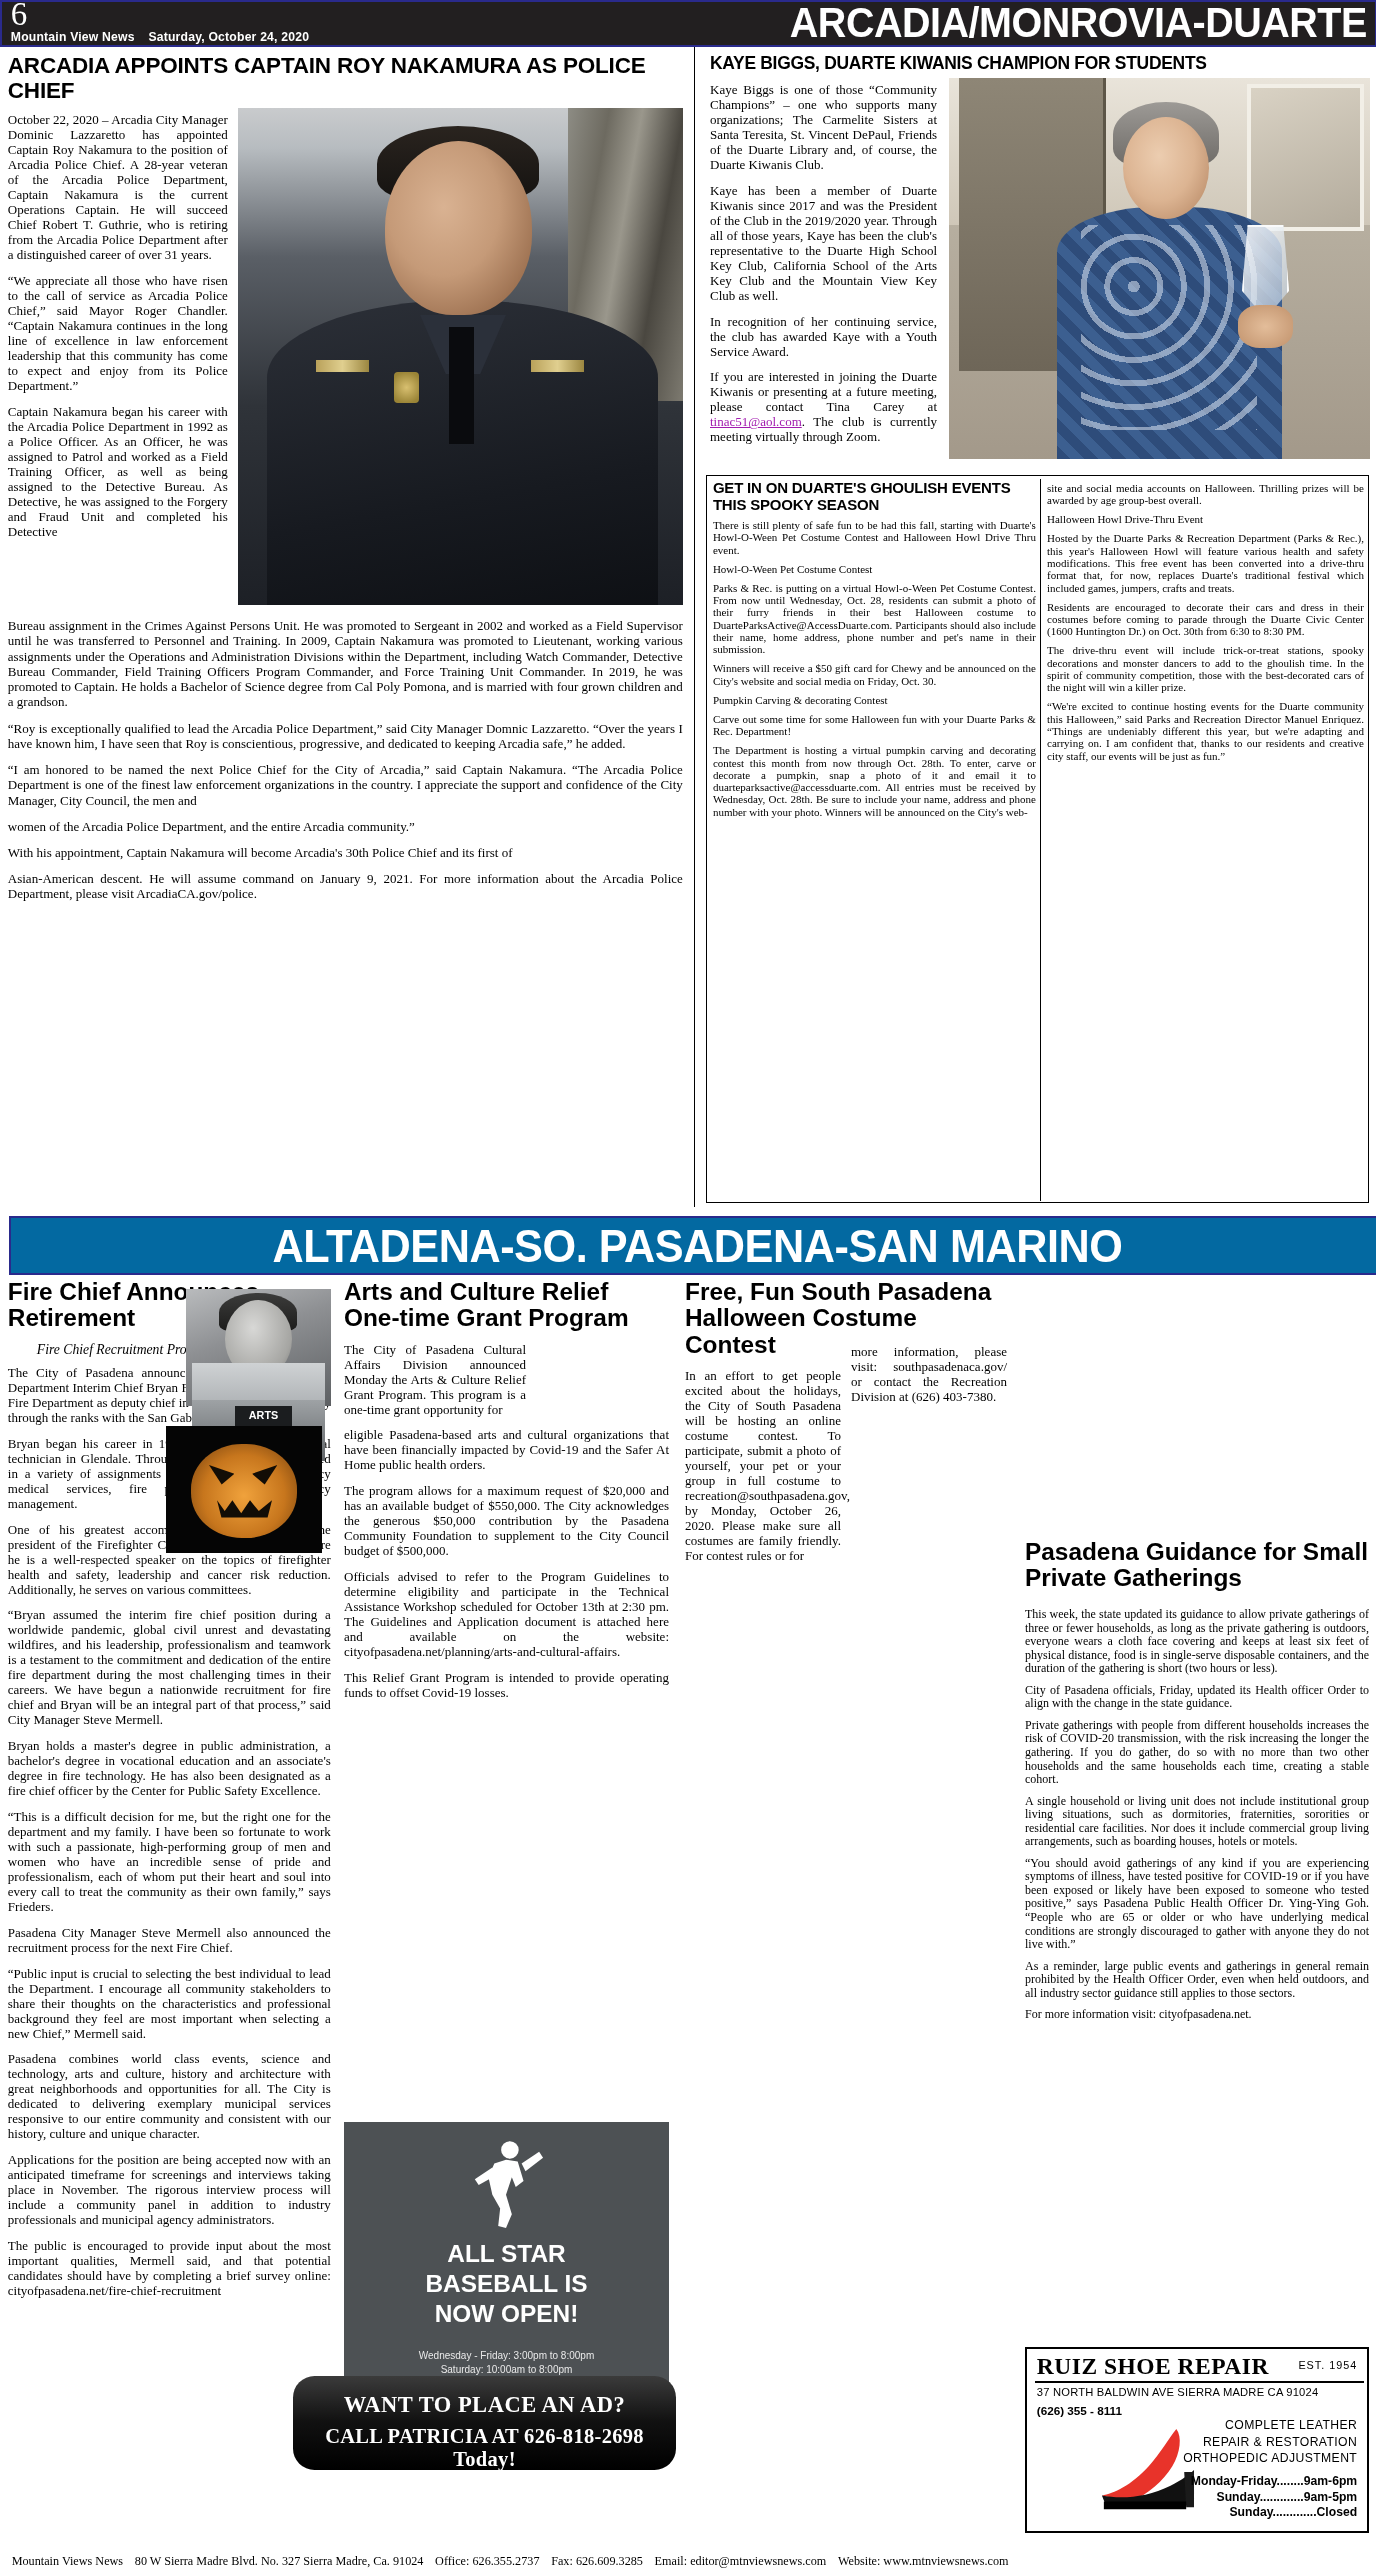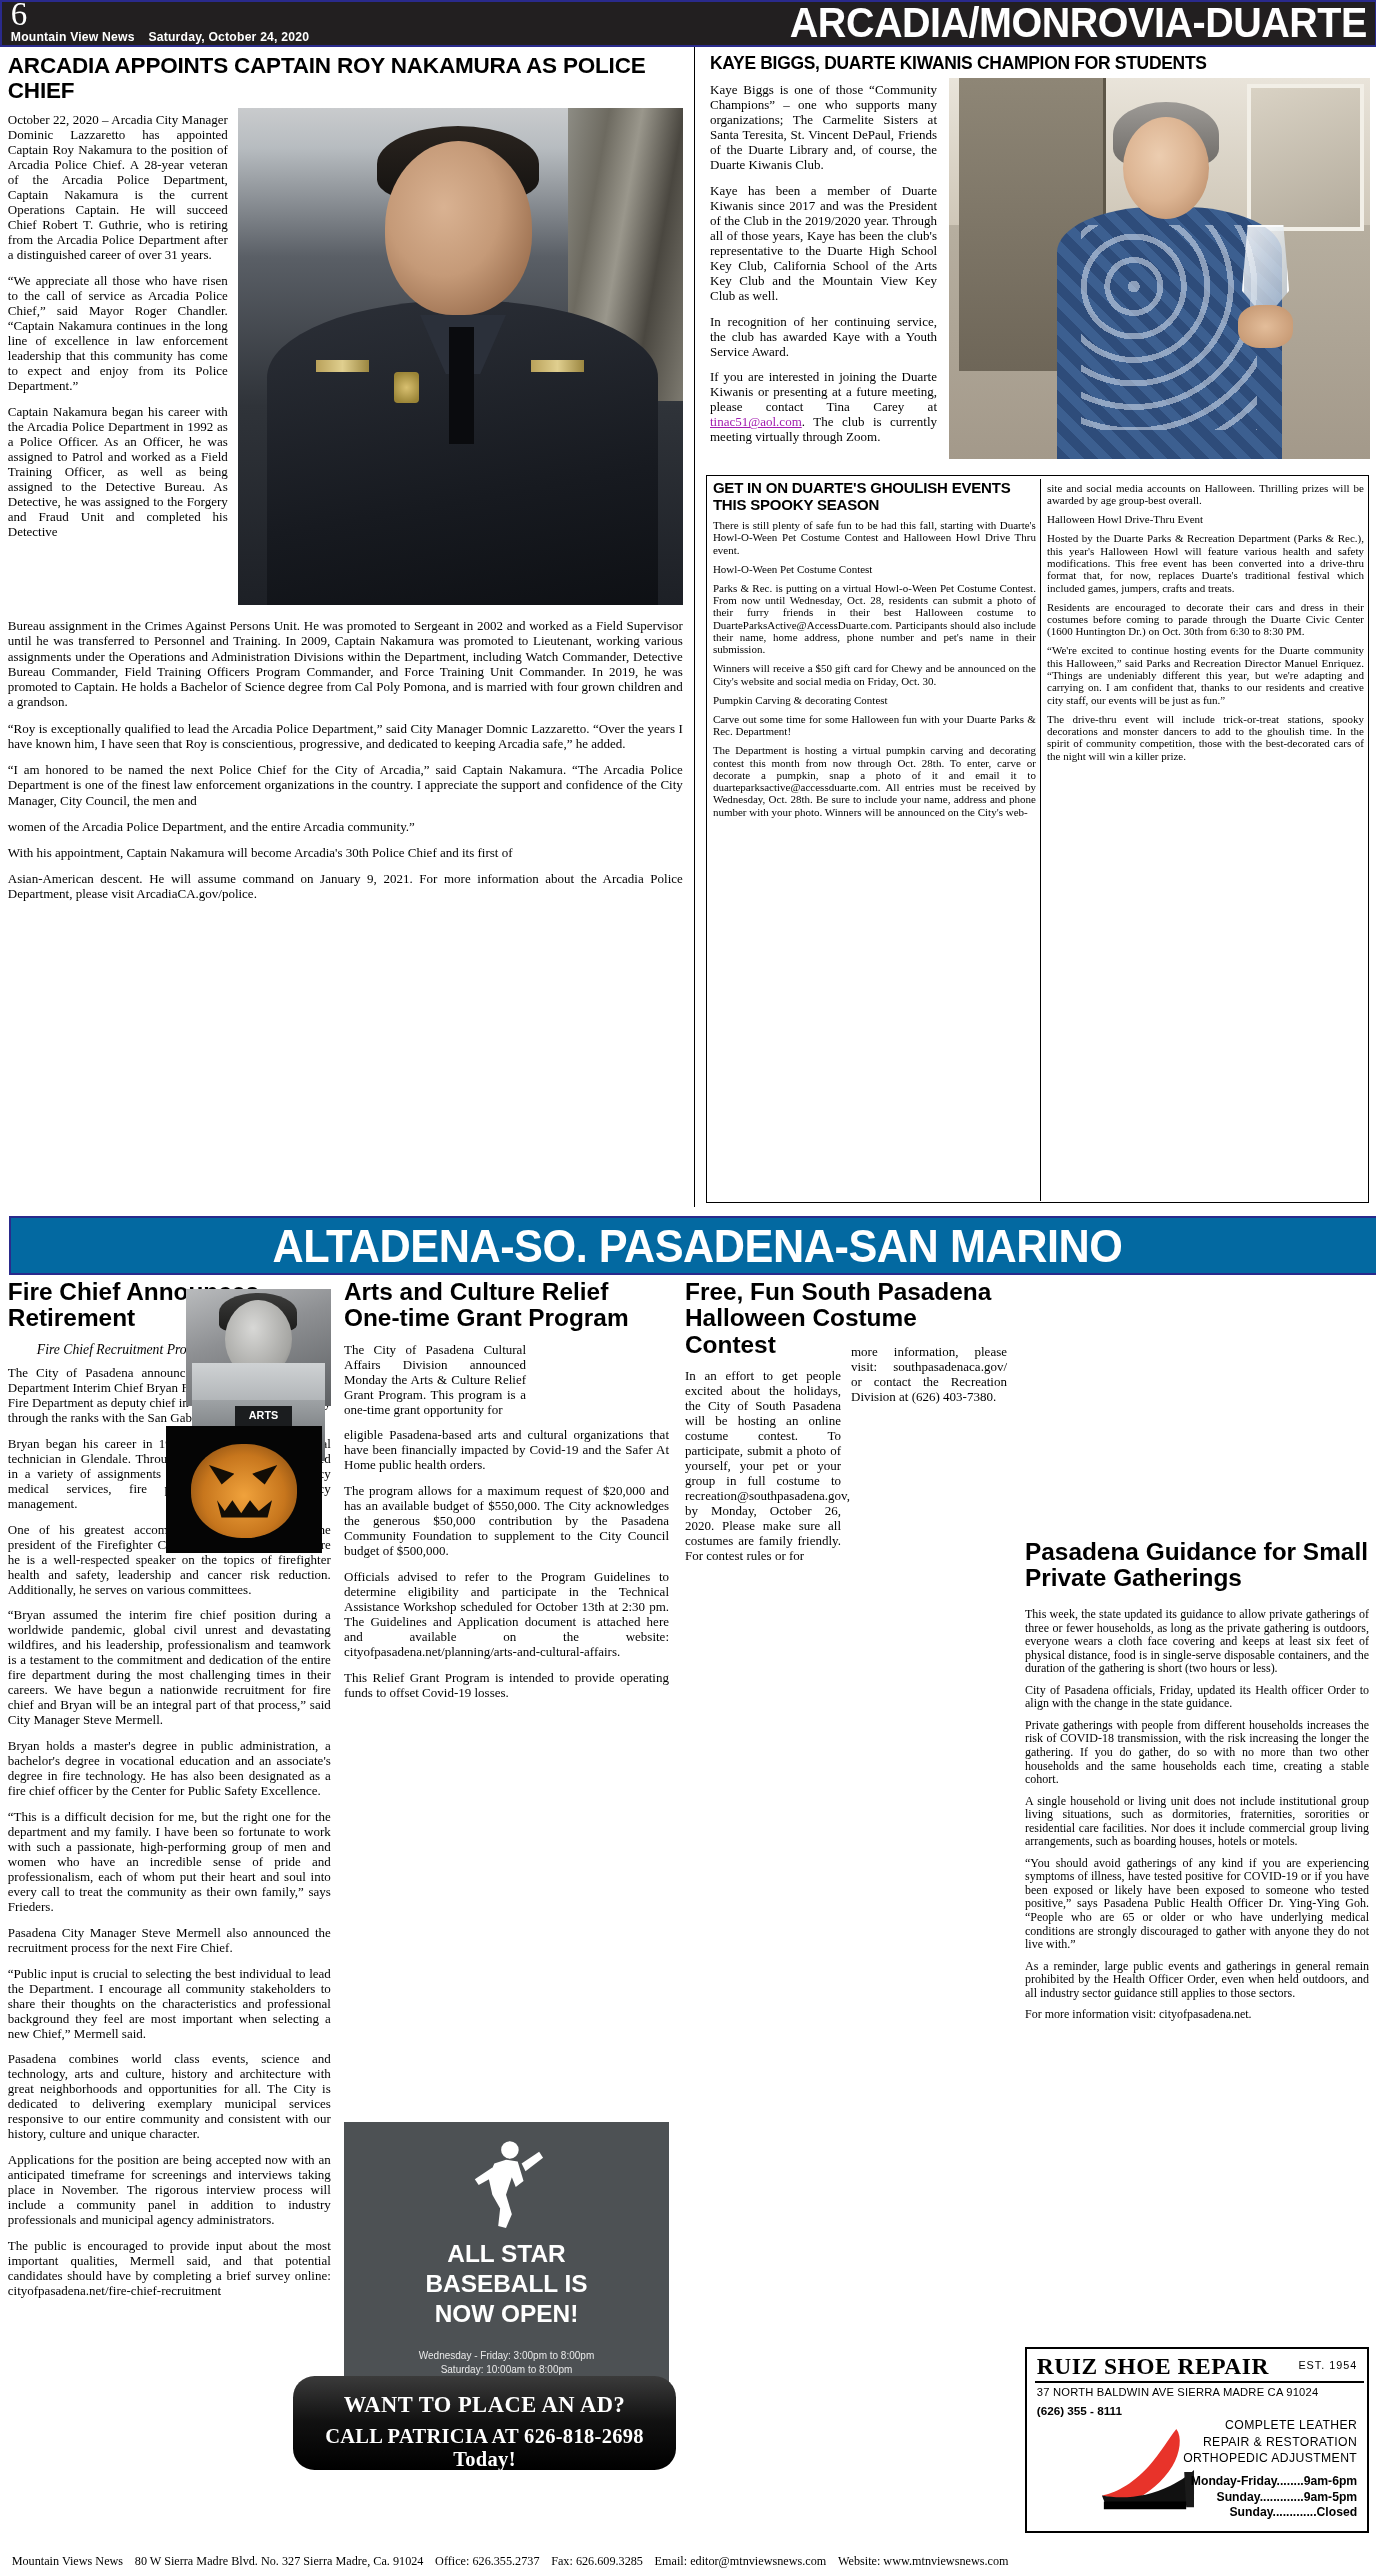--- a/index.html
+++ b/index.html
@@ -445,22 +445,22 @@
         <p>Winners will receive a $50 gift card for Chewy and be announced on the City's website and social media on Friday, Oct. 30.</p>
         <p>Pumpkin Carving &amp; decorating Contest</p>
         <p>Carve out some time for some Halloween fun with your Duarte Parks &amp; Rec. Department!</p>
         <p>The Department is hosting a virtual pumpkin carving and decorating contest this month from now through Oct. 28th. To enter, carve or decorate a pumpkin, snap a photo of it and email it to duarteparksactive@accessduarte.com. All entries must be received by Wednesday, Oct. 28th. Be sure to include your name, address and phone number with your photo. Winners will be announced on the City's web-</p>
       </div>
       <div class="gbox-col gcol2">
         <p>site and social media accounts on Halloween. Thrilling prizes will be awarded by age group-best overall.</p>
         <p>Halloween Howl Drive-Thru Event</p>
         <p>Hosted by the Duarte Parks &amp; Recreation Department (Parks &amp; Rec.), this year's Halloween Howl will feature various health and safety modifications. This free event has been converted into a drive-thru format that, for now, replaces Duarte's traditional festival which included games, jumpers, crafts and treats.</p>
         <p>Residents are encouraged to decorate their cars and dress in their costumes before coming to parade through the Duarte Civic Center (1600 Huntington Dr.) on Oct. 30th from 6:30 to 8:30 PM.</p>
+        <p>The drive-thru event will include trick-or-treat stations, spooky decorations and monster dancers to add to the ghoulish time. In the spirit of community competition, those with the best-decorated cars of the night will win a killer prize.</p>
         <p>“We're excited to continue hosting events for the Duarte community this Halloween,” said Parks and Recreation Director Manuel Enriquez. “Things are undeniably different this year, but we're adapting and carrying on. I am confident that, thanks to our residents and creative city staff, our events will be just as fun.”</p>
-        <p>The drive-thru event will include trick-or-treat stations, spooky decorations and monster dancers to add to the ghoulish time. In the spirit of community competition, those with the best-decorated cars of the night will win a killer prize.</p>
       </div>
     </div>
   </div>
 
   <div class="banner2">
     <div class="t">ALTADENA-SO. PASADENA-SAN MARINO</div>
   </div>
 
   <div class="sec3">
 
@@ -548,21 +548,21 @@
     </div>
 
     <div class="cC" style="top:260px;left:1025px;width:344px;">
       <div class="title">Pasadena Guidance for Small Private Gatherings</div>
     </div>
 
     <div class="cD" style="top:329px;">
       <div class="bd">
         <p>This week, the state updated its guidance to allow private gatherings of three or fewer households, as long as the private gathering is outdoors, everyone wears a cloth face covering and keeps at least six feet of physical distance, food is in single-serve disposable containers, and the duration of the gathering is short (two hours or less).</p>
         <p>City of Pasadena officials, Friday, updated its Health officer Order to align with the change in the state guidance.</p>
-        <p>Private gatherings with people from different households increases the risk of COVID-18 transmission, with the risk increasing the longer the gathering. If you do gather, do so with no more than two other households and the same households each time, creating a stable cohort.</p>
+        <p>Private gatherings with people from different households increases the risk of COVID-20 transmission, with the risk increasing the longer the gathering. If you do gather, do so with no more than two other households and the same households each time, creating a stable cohort.</p>
         <p>A single household or living unit does not include institutional group living situations, such as dormitories, fraternities, sororities or residential care facilities. Nor does it include commercial group living arrangements, such as boarding houses, hotels or motels.</p>
         <p>“You should avoid gatherings of any kind if you are experiencing symptoms of illness, have tested positive for COVID-19 or if you have been exposed or likely have been exposed to someone who tested positive,” says Pasadena Public Health Officer Dr. Ying-Ying Goh. “People who are 65 or older or who have underlying medical conditions are strongly discouraged to gather with anyone they do not live with.”</p>
         <p>As a reminder, large public events and gatherings in general remain prohibited by the Health Officer Order, even when held outdoors, and all industry sector guidance still applies to those sectors.</p>
         <p>For more information visit: cityofpasadena.net.</p>
       </div>
     </div>
   </div>
 
   <div class="ad-pill">
     <div class="l1">WANT TO PLACE AN AD?</div>

